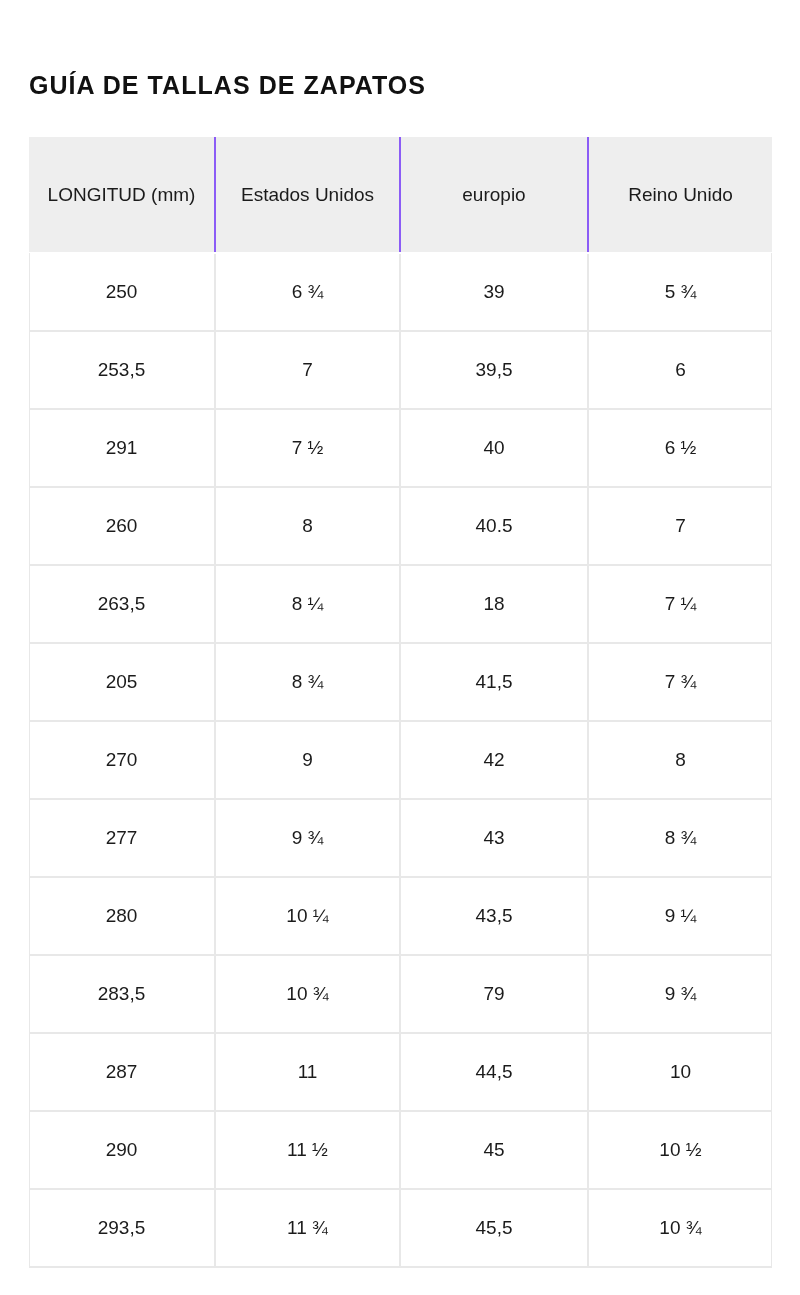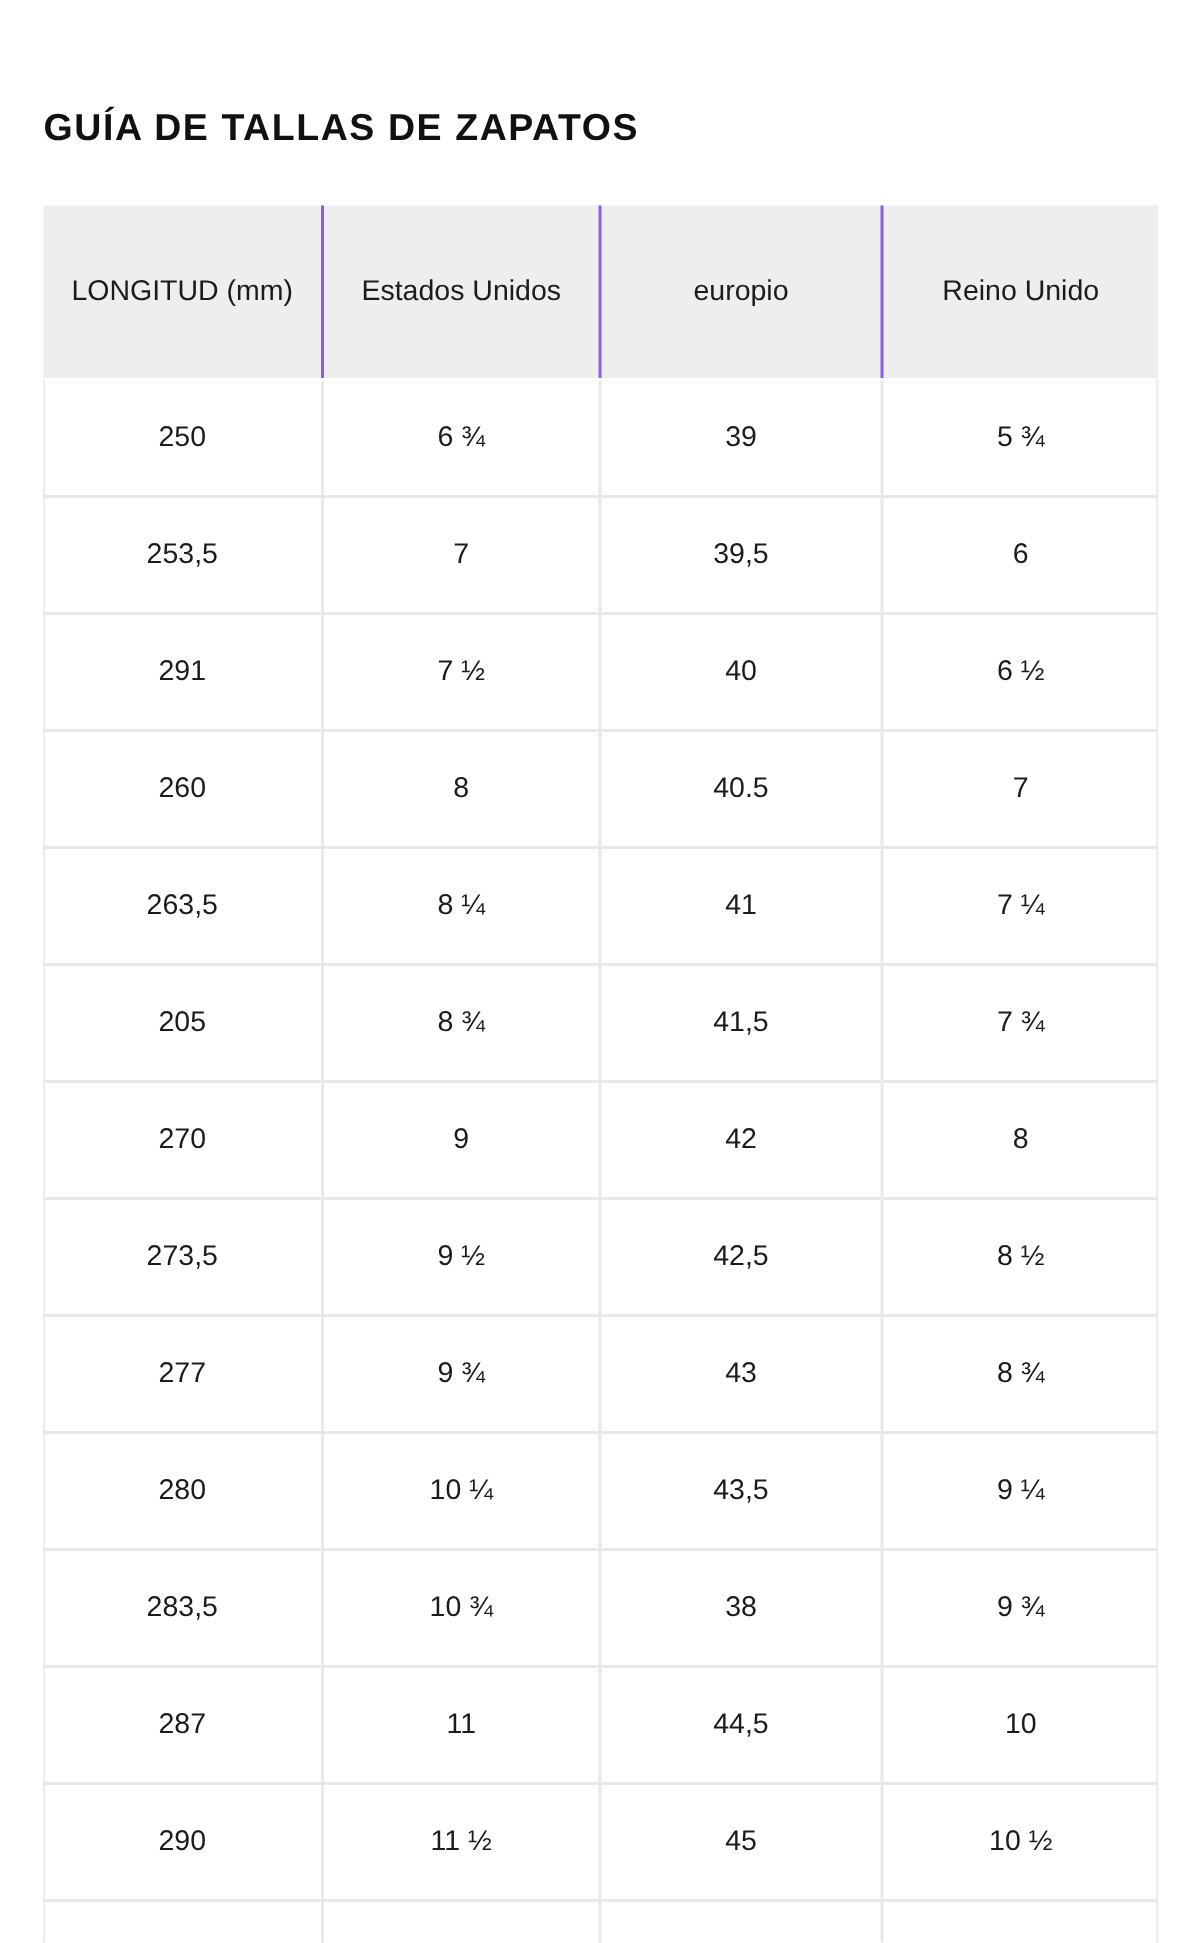--- a/index.html
+++ b/index.html
@@ -158,57 +158,51 @@
           </tr>
           <tr>
             <td>260</td>
             <td>8</td>
             <td>40.5</td>
             <td>7</td>
           </tr>
           <tr>
             <td>263,5</td>
             <td>8 ¼</td>
-            <td>41</td>
+            <td>18</td>
             <td>7 ¼</td>
           </tr>
           <tr>
             <td>205</td>
             <td>8 ¾</td>
             <td>41,5</td>
             <td>7 ¾</td>
           </tr>
           <tr>
             <td>270</td>
             <td>9</td>
             <td>42</td>
             <td>8</td>
           </tr>
           <tr>
-            <td>273,5</td>
-            <td>9 ½</td>
-            <td>42,5</td>
-            <td>8 ½</td>
-          </tr>
-          <tr>
             <td>277</td>
             <td>9 ¾</td>
             <td>43</td>
             <td>8 ¾</td>
           </tr>
           <tr>
             <td>280</td>
             <td>10 ¼</td>
             <td>43,5</td>
             <td>9 ¼</td>
           </tr>
           <tr>
             <td>283,5</td>
             <td>10 ¾</td>
-            <td>38</td>
+            <td>79</td>
             <td>9 ¾</td>
           </tr>
           <tr>
             <td>287</td>
             <td>11</td>
             <td>44,5</td>
             <td>10</td>
           </tr>
           <tr>
             <td>290</td>

